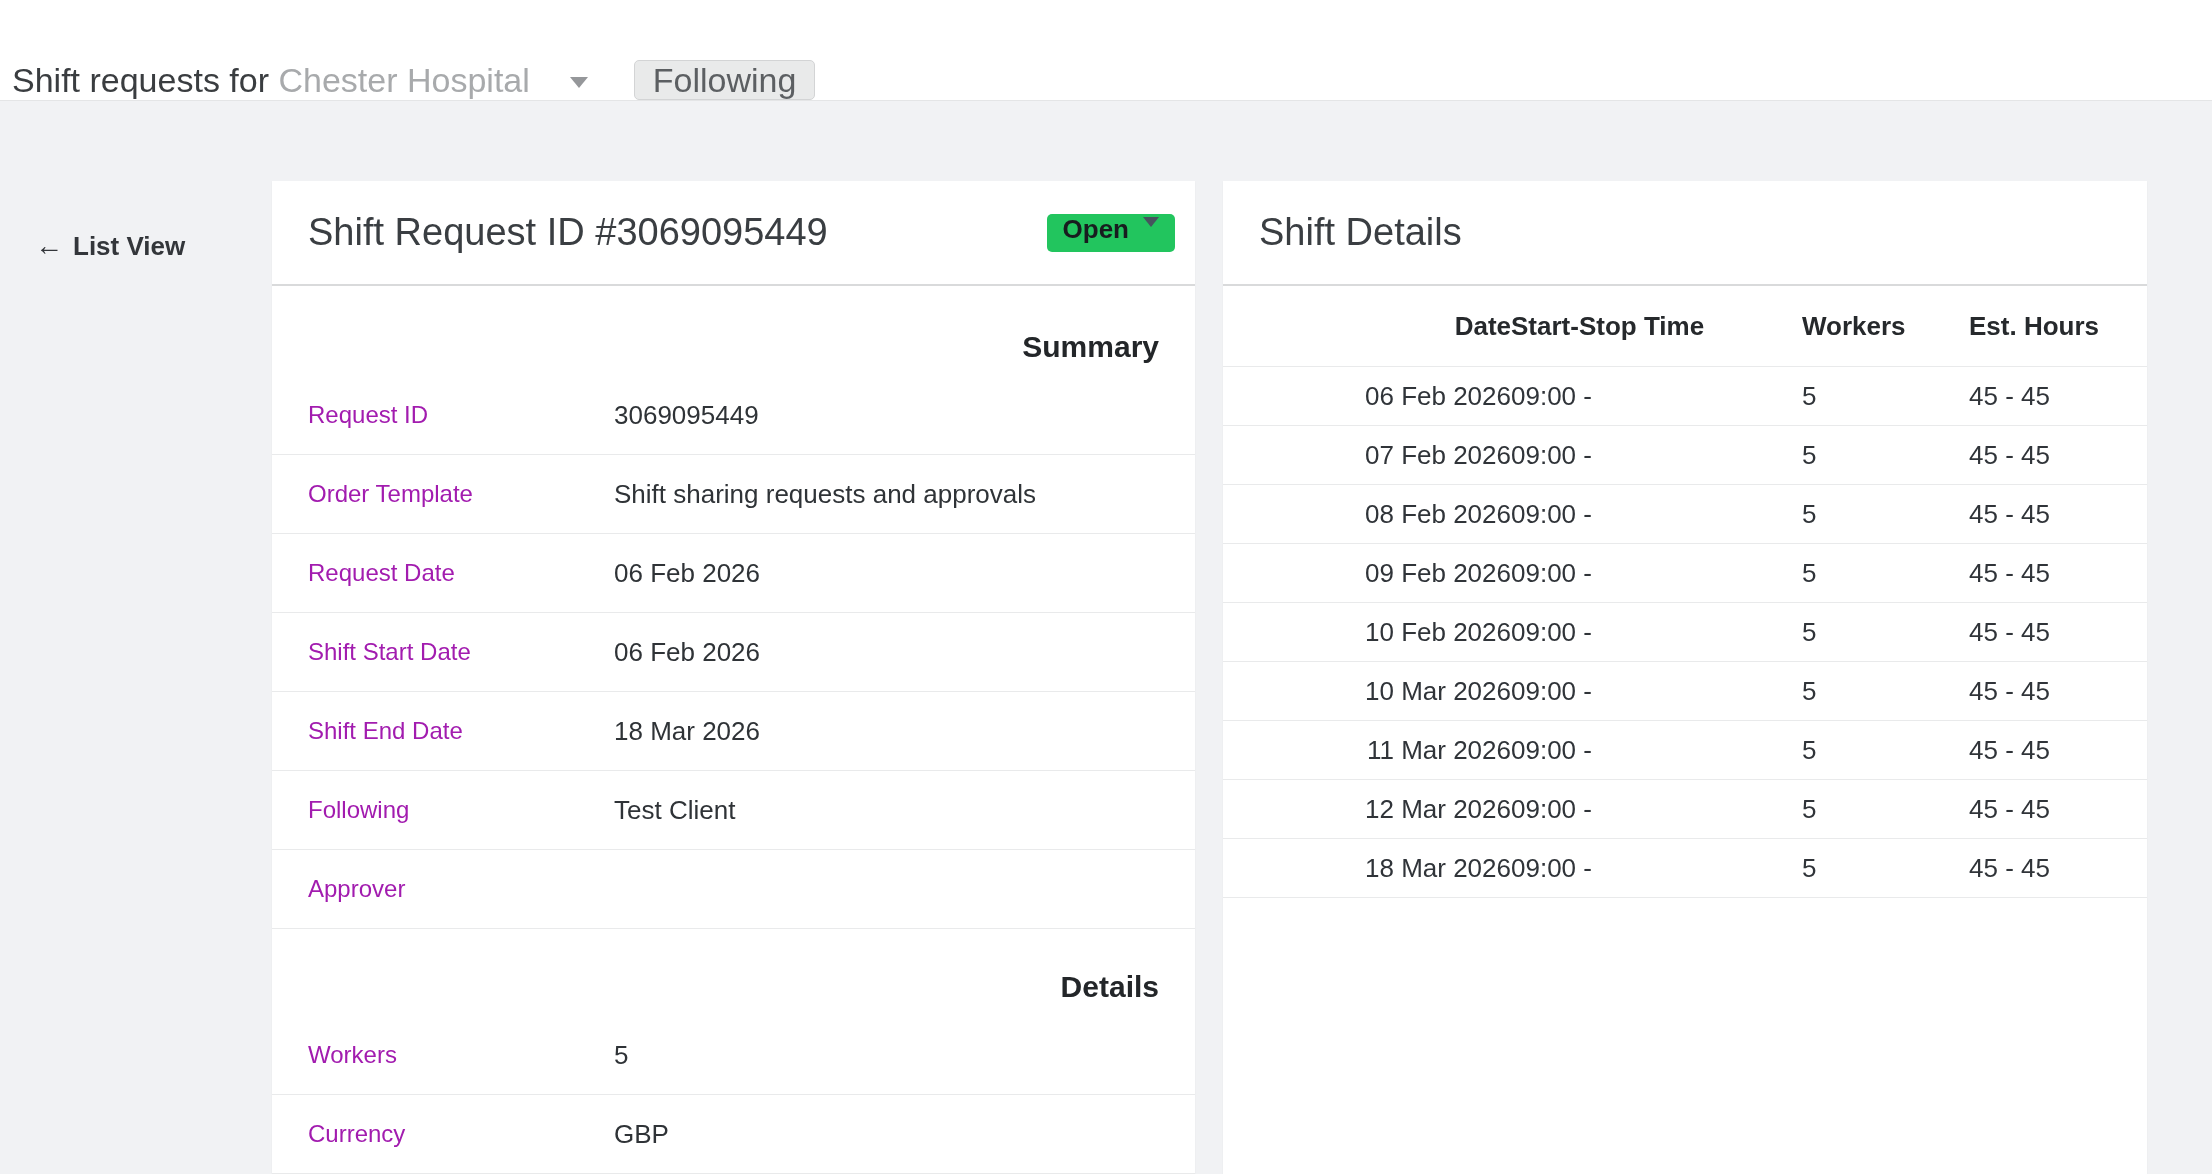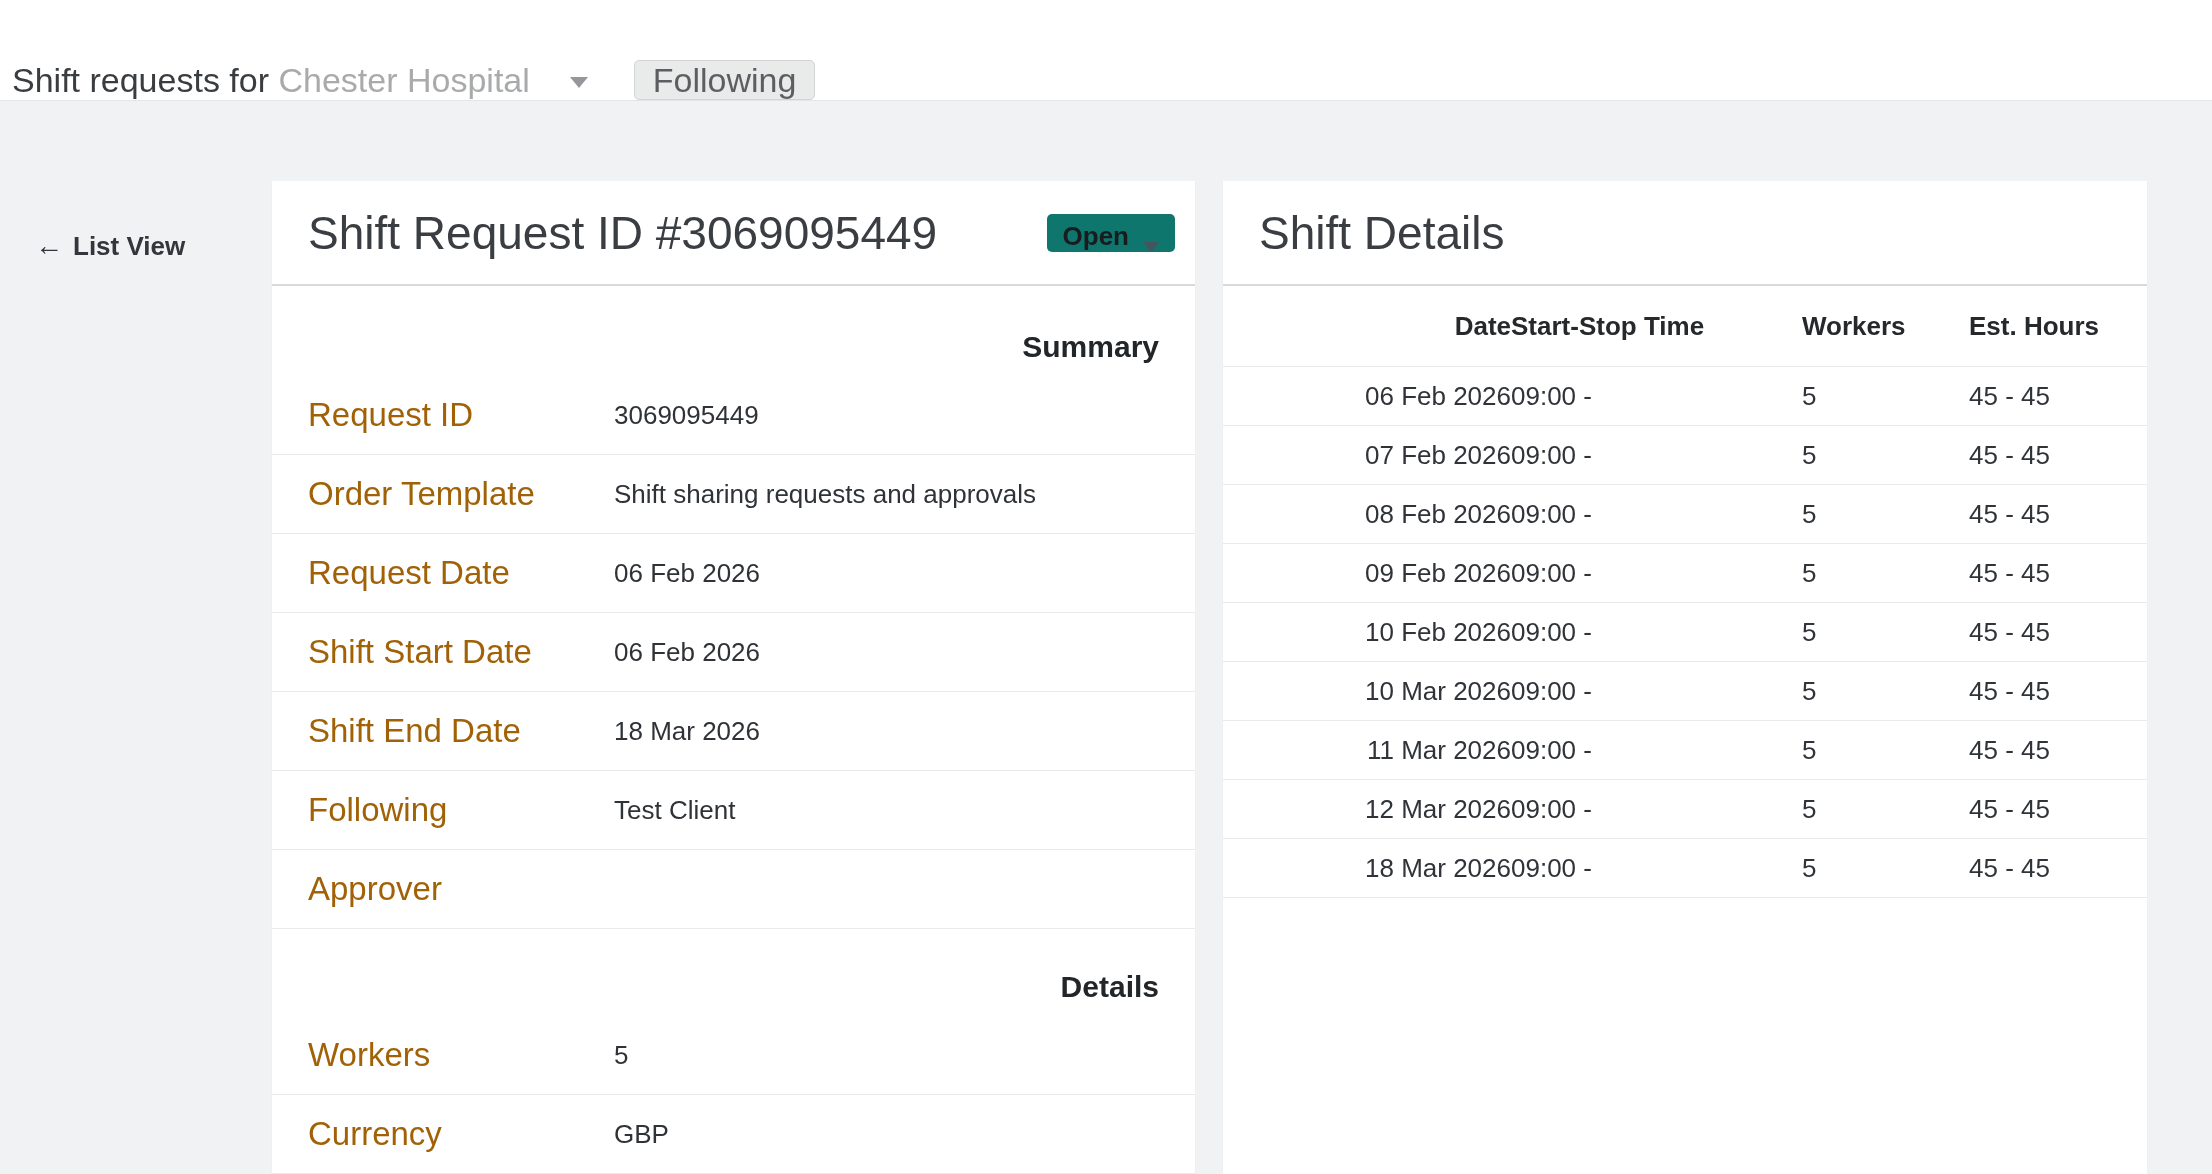--- a/index.html
+++ b/index.html
@@ -30,37 +30,37 @@
   .back-arrow { font-weight:400; margin-right:10px; font-size:28px; }
 
   .card { position:absolute; top:80px; background:#ffffff; min-height:1100px;
           box-shadow:0 1px 2px rgba(0,0,0,0.04); }
   .card-request { left:272px; width:923px; }
   .card-shifts  { left:1223px; width:924px; }
 
   .card-header { height:105px; border-bottom:2px solid #d9dadb; display:flex;
                  align-items:center; justify-content:space-between;
                  padding:0 20px 0 36px; }
-  .card-title { font-size:46px; font-weight:300; color:#3a3e42; }
-
-  .status-btn { display:flex; align-items:flex-end; height:38px; padding:0 16px;
-                background:#0f766e; border:none; border-radius:5px;
+  .card-title { font-size:38px; font-weight:300; color:#3a3e42; }
+
+  .status-btn { display:flex; align-items:flex-start; height:38px; padding:0 16px;
+                background:#22c55e; border:none; border-radius:5px;
                 font-family:inherit; font-size:26px; font-weight:bold;
                 color:#181c1f; cursor:pointer; }
   .status-caret { width:0; height:0; border-left:8px solid transparent;
                   border-right:8px solid transparent; border-top:10px solid #46545e;
                   margin-left:14px; margin-top:3px; }
 
   .section-heading { font-size:30px; font-weight:bold; color:#232629;
                      margin:44px 36px 12px 36px;text-align:right; }
   .section-heading.second { margin-top:41px; }
 
   .kv-row { min-height:79px; border-bottom:1px solid #e9eaeb; display:flex;
             align-items:center; padding:0 36px; }
-  .kv-label { width:306px; flex:none; font-size:33px; color:#a16207; }
+  .kv-label { width:306px; flex:none; font-size:24px; color:#a21caf; }
   .kv-value { flex:1; font-size:26px; color:#2f3337; }
 
   
   .shifts-table { width:100%; border-collapse:collapse; table-layout:fixed; }
   .shifts-table th { text-align:left; font-size:26px; font-weight:bold;
                      color:#26292c; padding:25px 0 24px 0;
                      border-bottom:1px solid #e9eaeb; }
   .shifts-table td { font-size:26px; color:#303439; padding:14px 0 13px 0;
                      border-bottom:1px solid #e9eaeb; }
   .shifts-table th:first-child, .shifts-table td:first-child { padding-left:8px;text-align:right; }

